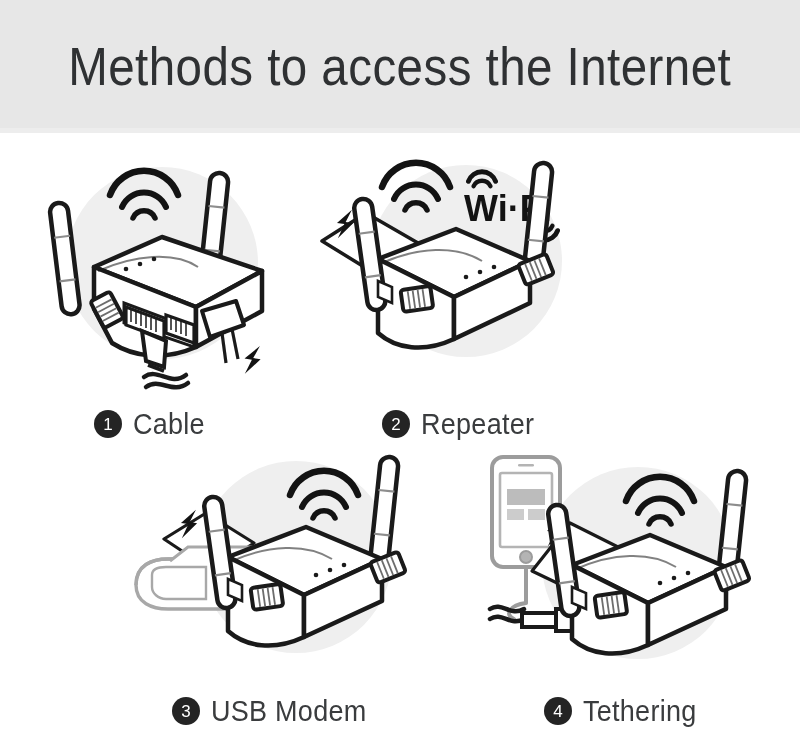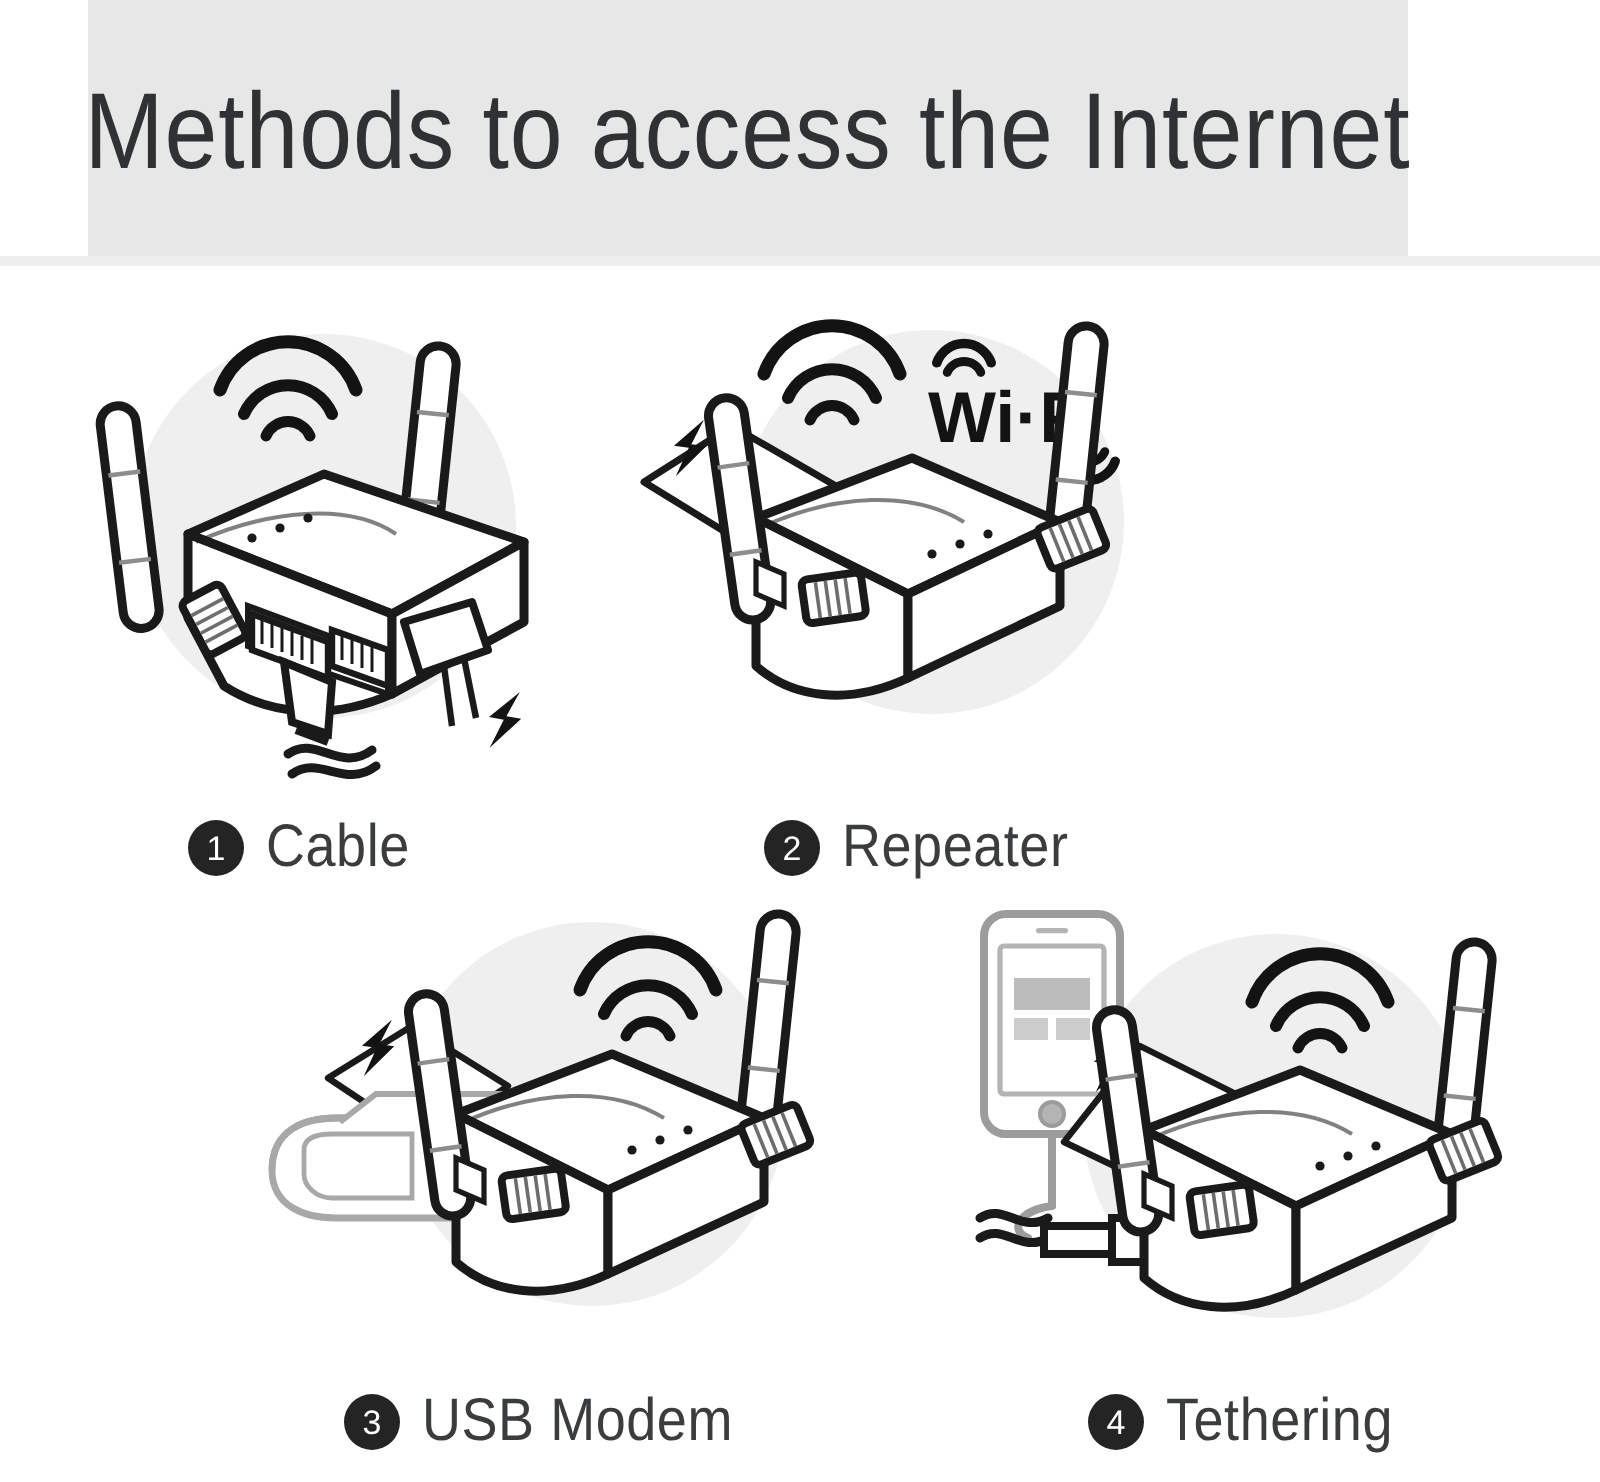--- a/index.html
+++ b/index.html
@@ -18,27 +18,26 @@
     position: relative;
     width: 800px;
     height: 741px;
     background: #ffffff;
   }
   
   #header-band {
     position: absolute;
     left: 0;
     top: 0;
-    width: 660px;
+    width: 800px;
     height: 128px;
     background: #e7e7e7;
     display: flex;
     align-items: center;
     justify-content: center;
-    margin-left: 44px;
   }
   #header-underline {
     position: absolute;
     left: 0;
     top: 128px;
     width: 800px;
     height: 5px;
     background: #ededed;
   }
   #page-title {

